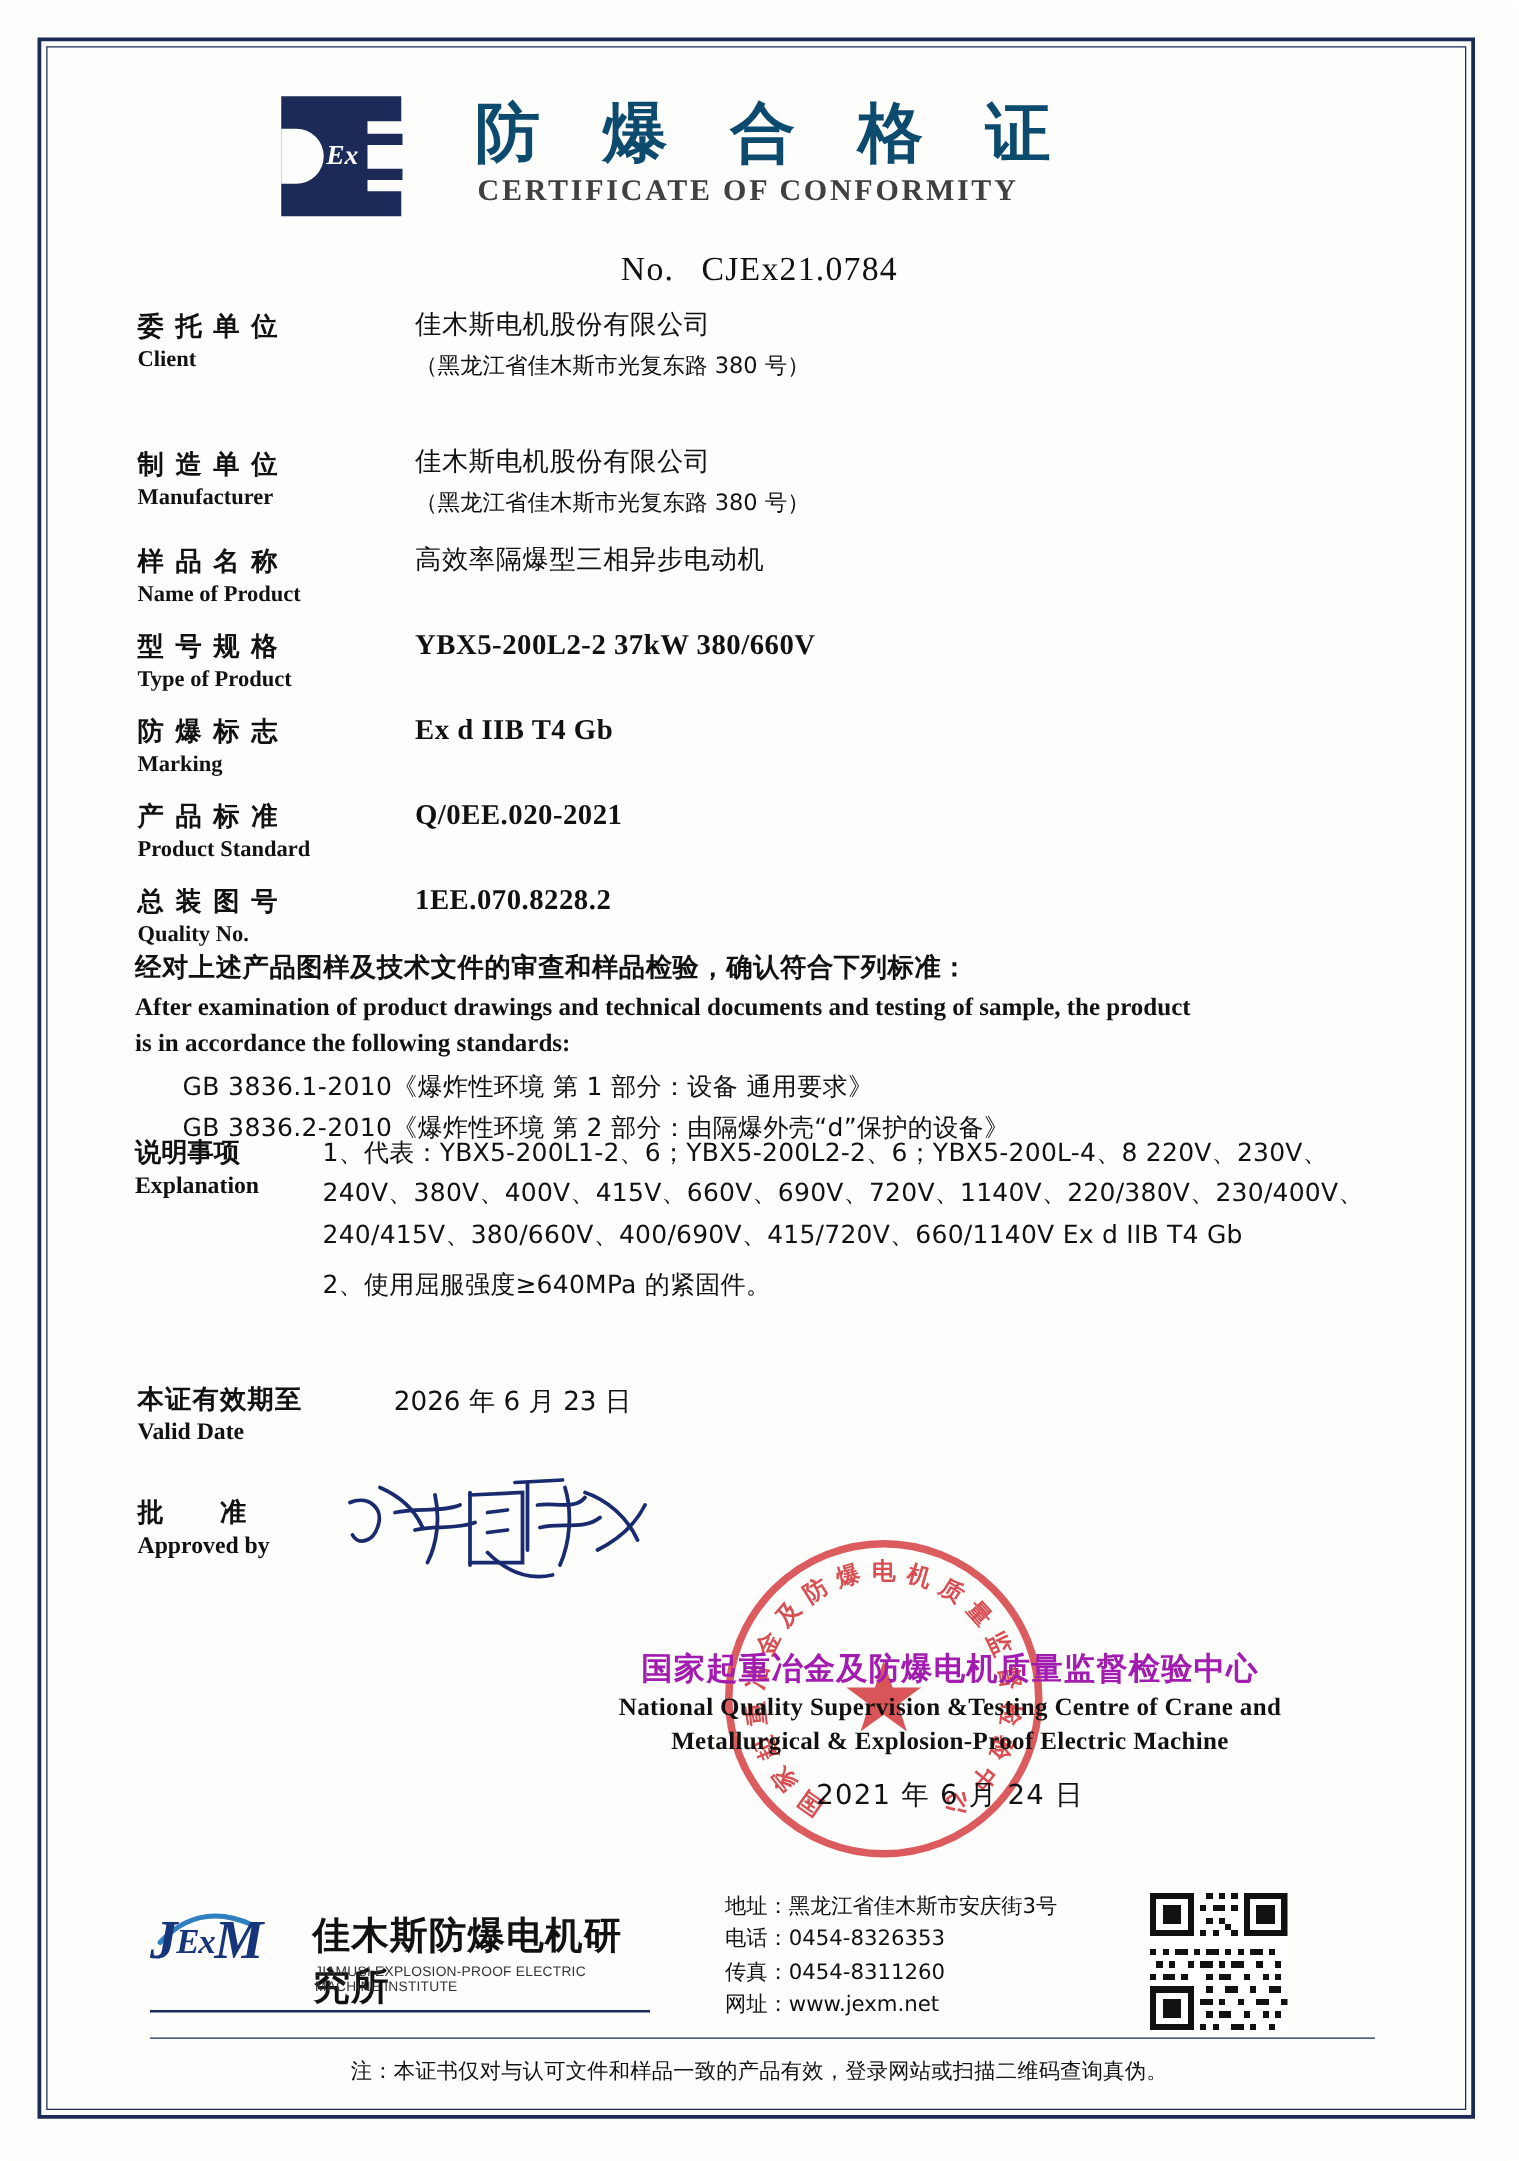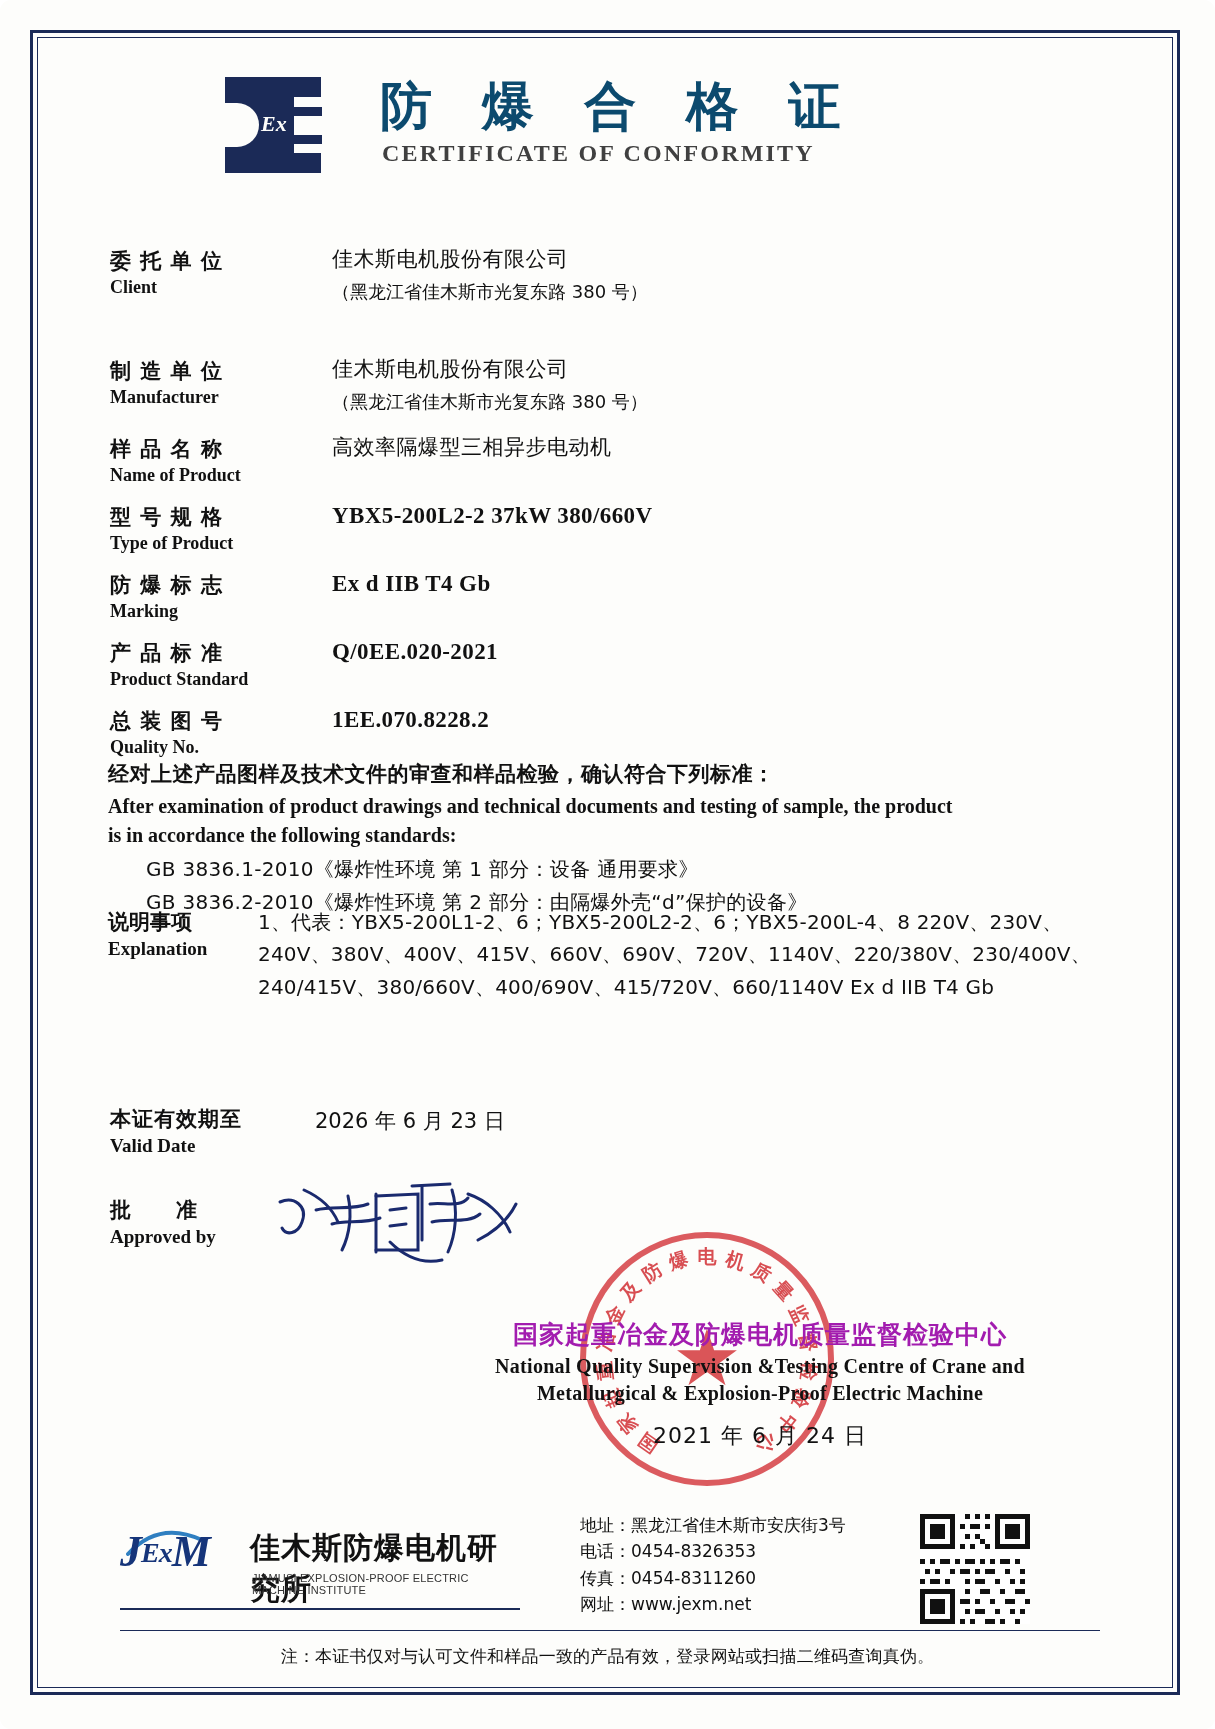--- a/index.html
+++ b/index.html
@@ -415,20 +415,24 @@
       <div class="cut-left"></div>
       <div class="cut-right"></div>
       <div class="bar-top"></div>
       <div class="bar-bot"></div>
       <div class="ex-text">Ex</div>
     </div>
     <div class="title-cn">防 爆 合 格 证</div>
     <div class="title-en">CERTIFICATE OF CONFORMITY</div>
   </div>
 
+  <div class="cert-no">
+    <span class="label">No.</span>
+    <span>CJEx21.0784</span>
+  </div>
 
   <div class="fields">
 
     <div class="frow" style="min-height:78px;">
       <div class="flabel-cn">委 托 单 位</div>
       <div class="flabel-en">Client</div>
       <div class="fvalue">佳木斯电机股份有限公司</div>
       <div class="fvalue-sub">（黑龙江省佳木斯市光复东路 380 号）</div>
     </div>
 
@@ -477,20 +481,21 @@
     <div class="exam-en" style="margin-top:0;">is in accordance the following standards:</div>
     <div class="std-line">GB 3836.1-2010《爆炸性环境 第 1 部分：设备 通用要求》</div>
     <div class="std-line">GB 3836.2-2010《爆炸性环境 第 2 部分：由隔爆外壳“d”保护的设备》</div>
   </div>
 
   <div class="expl">
     <div class="expl-label-cn">说明事项</div>
     <div class="expl-label-en">Explanation</div>
     <div class="expl-body">
       <div class="p1">1、代表：YBX5-200L1-2、6；YBX5-200L2-2、6；YBX5-200L-4、8   220V、230V、240V、380V、400V、415V、660V、690V、720V、1140V、220/380V、230/400V、240/415V、380/660V、400/690V、415/720V、660/1140V   Ex d IIB T4 Gb</div>
+      <div class="p2">2、使用屈服强度≥640MPa 的紧固件。</div>
     </div>
   </div>
 
   <div class="valid">
     <div class="vlabel-cn">本证有效期至</div>
     <div class="vlabel-en">Valid Date</div>
     <div class="vvalue">2026 年 6 月 23 日</div>
   </div>
 
   <div class="approved">

